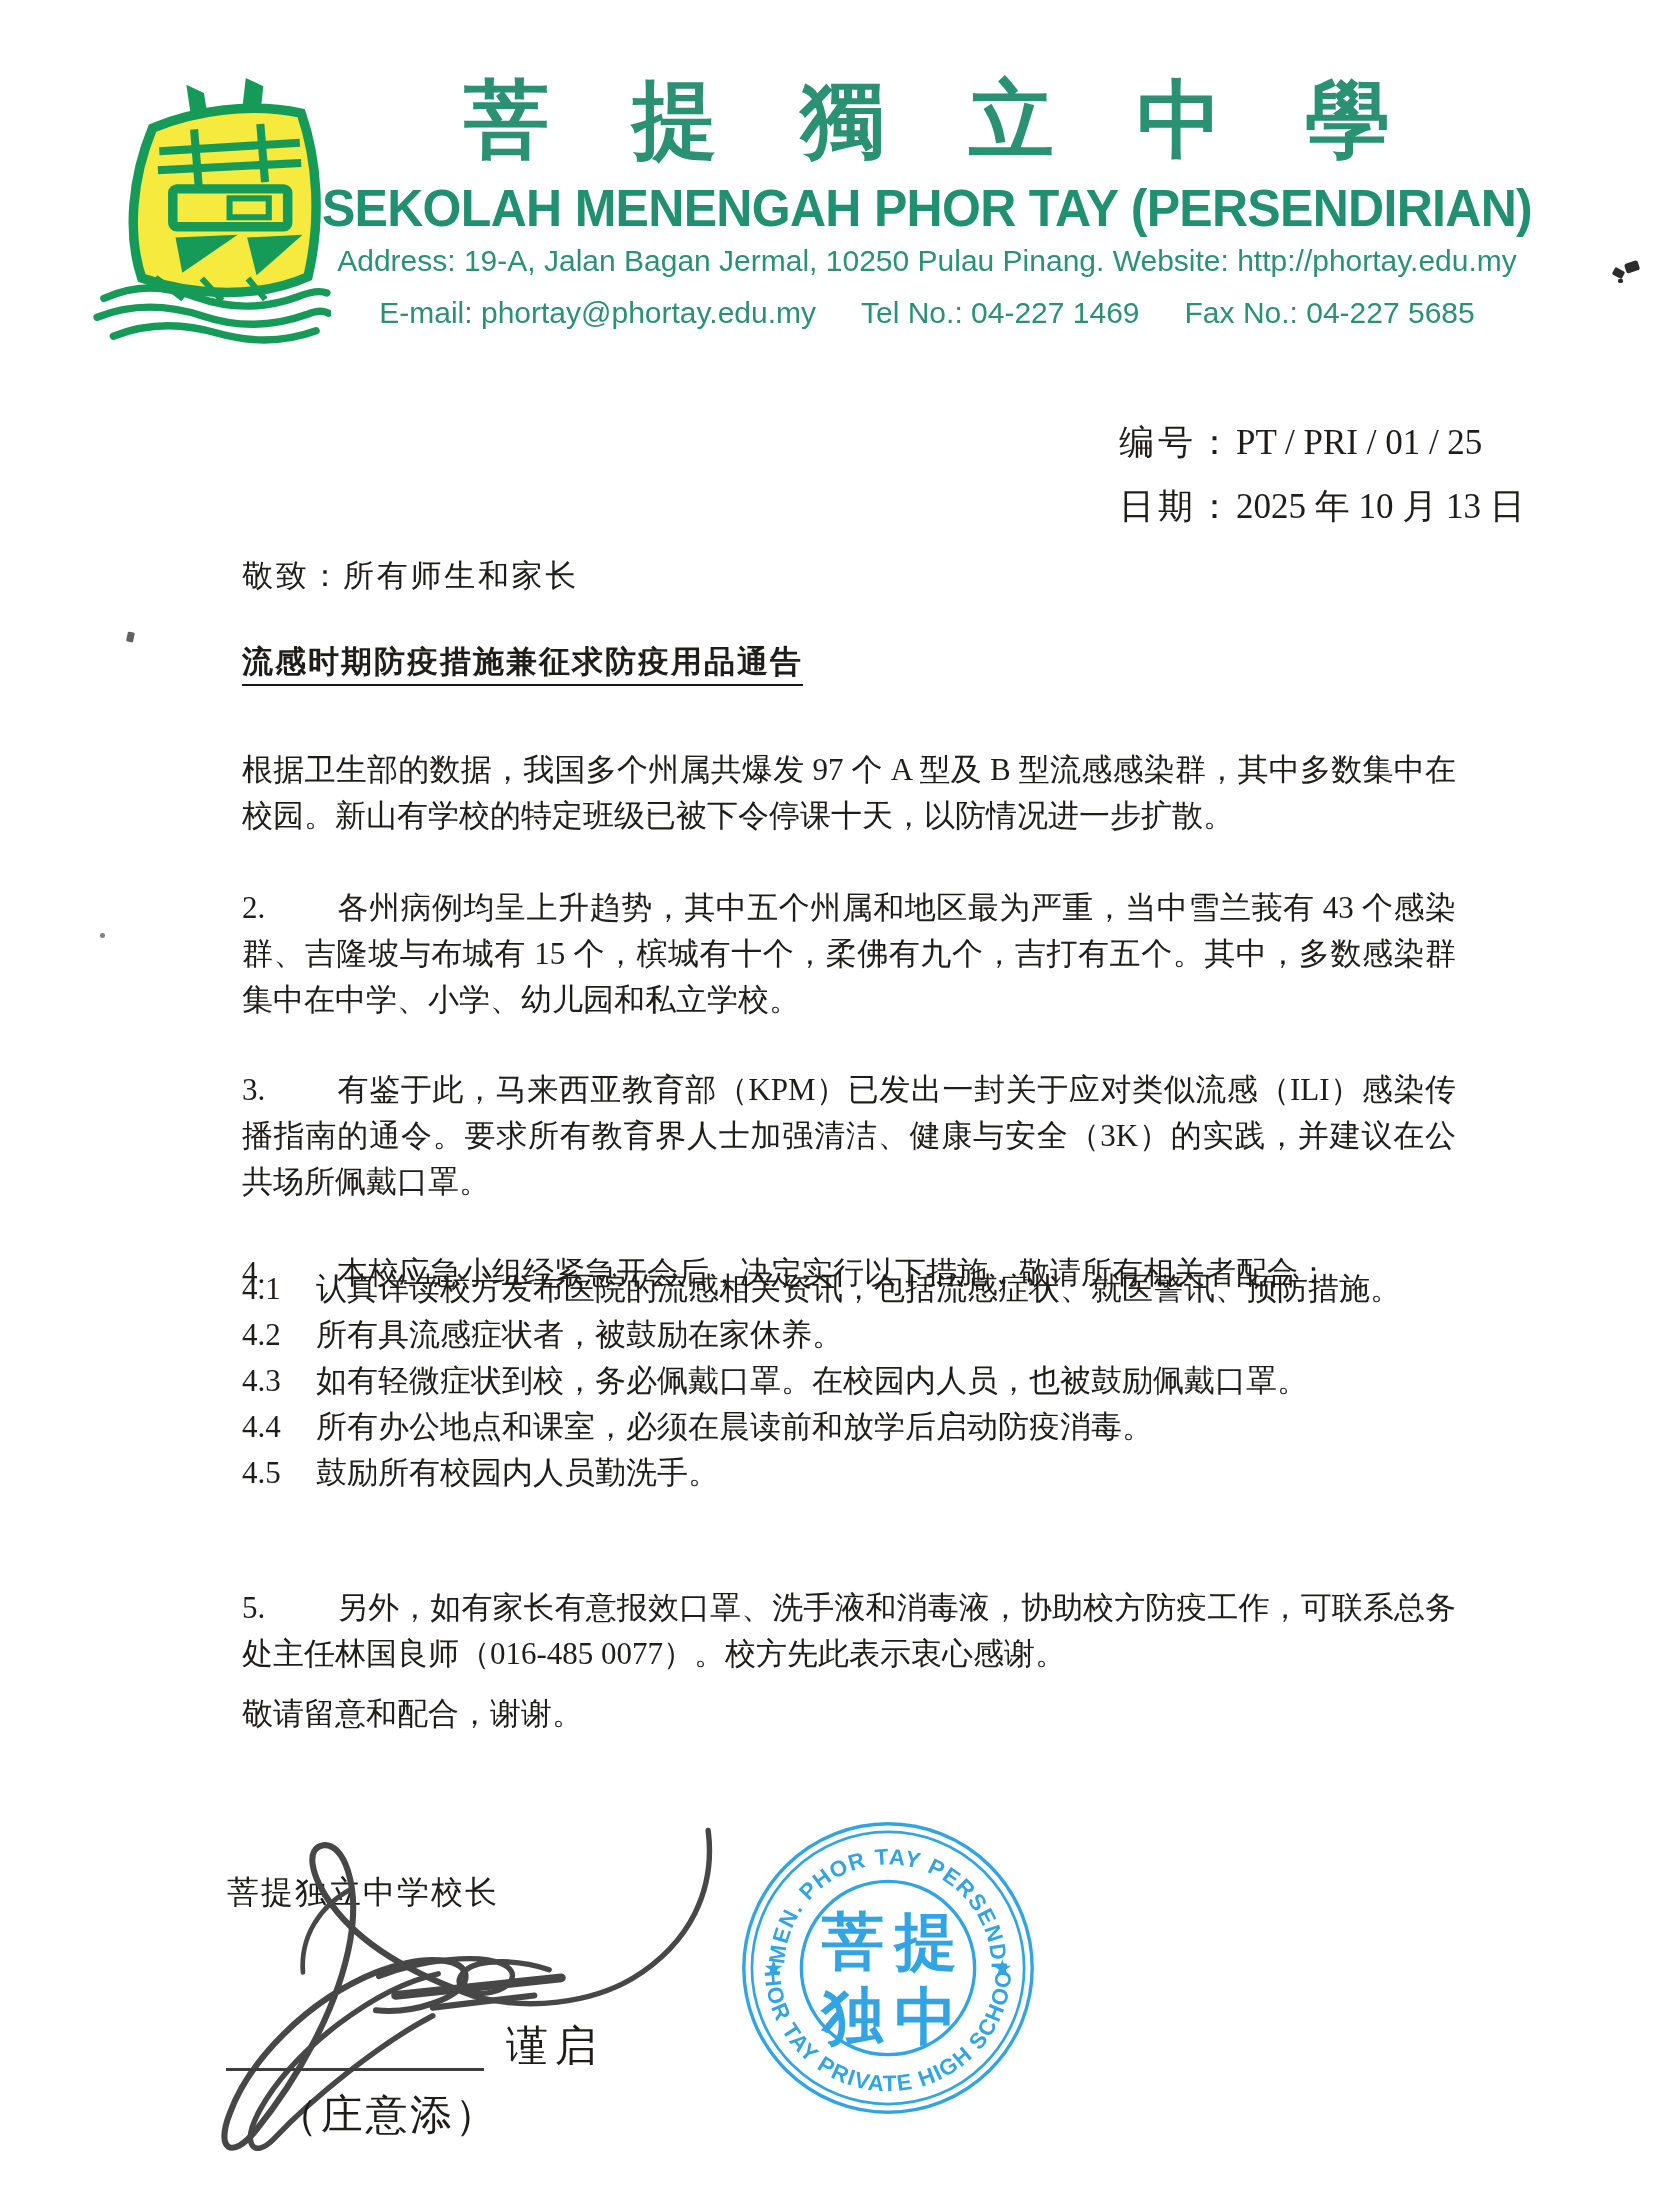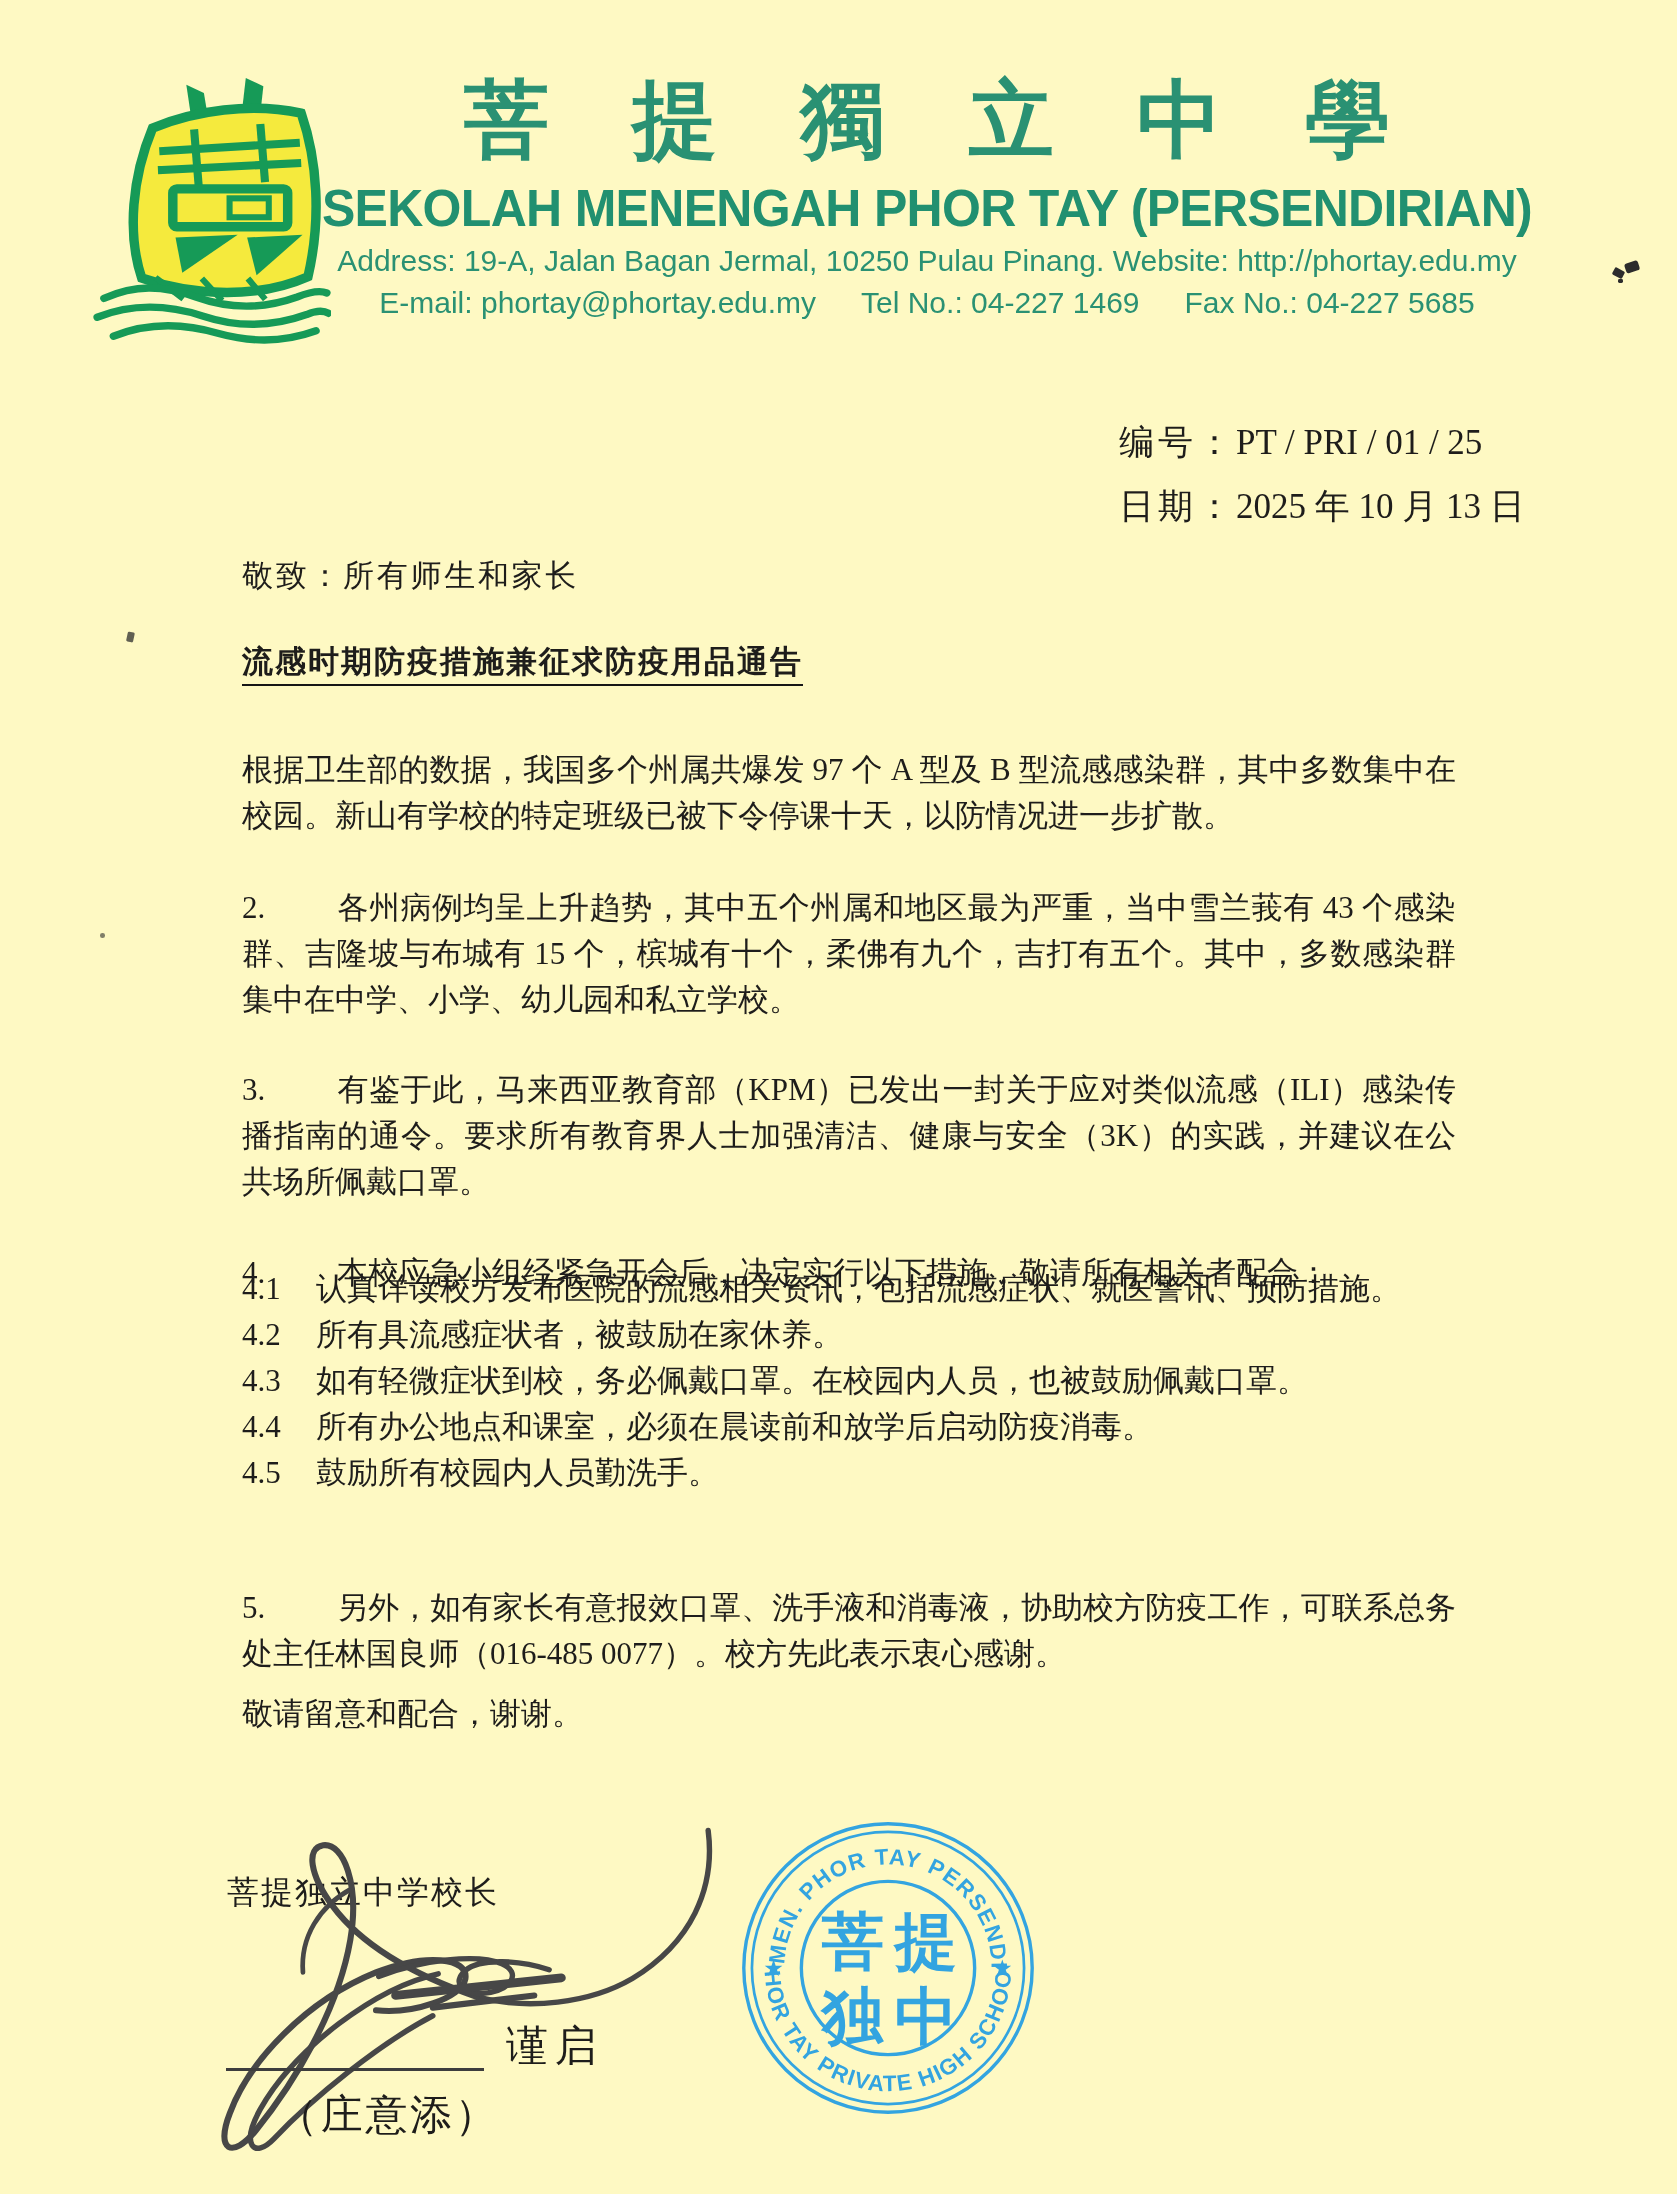--- a/index.html
+++ b/index.html
@@ -1,37 +1,37 @@
 <!DOCTYPE html>
 <html style="font-size:10.8px"><head>
 <meta charset="utf-8">
 <style>
   html,body{margin:0;padding:0;background:#9a9a9a;}
   .page{
-    position:relative;width:1677px;height:2194px;background:#fef9c3;
+    position:relative;width:1677px;height:2194px;background:#ffffff;
     overflow:hidden;font-family:"Liberation Serif","DejaVu Serif",serif;color:#1e1d1b;
   }
   
   .logo{position:absolute;left:93px;top:74px;}
   .header{position:absolute;left:271px;top:70px;width:1312px;text-align:center;}
   .h-cn{
     font-size:85px;line-height:101px;letter-spacing:31px;font-weight:600;
     color:#2a9173;white-space:nowrap;text-indent:31px;
   }
   .h-my{
     margin-top:9.5px;font-family:"Liberation Sans","DejaVu Sans",sans-serif;
     font-weight:bold;font-size:51px;line-height:55px;color:#219070;
     letter-spacing:-0.7px;white-space:nowrap;transform:scaleX(.98);
   }
   .h-addr{
     margin-top:6px;font-family:"Liberation Sans","DejaVu Sans",sans-serif;
     font-size:30px;line-height:37px;color:#2a9173;white-space:nowrap;
   }
   .h-contact{
-    margin-top:5px;font-family:"Liberation Sans","DejaVu Sans",sans-serif;
+    margin-top:15px;font-family:"Liberation Sans","DejaVu Sans",sans-serif;
     font-size:30px;line-height:37px;color:#2a9173;
     display:flex;justify-content:center;gap:45px;white-space:nowrap;
   }
   
   .meta{position:absolute;left:1119px;top:411px;font-size:35px;line-height:64px;white-space:nowrap;}
   .meta .lbl{letter-spacing:4px;}
   
   .blk{position:absolute;left:242px;width:1214px;font-size:31px;line-height:46px;}
   .just{text-align:justify;}
   .salutation{top:553px;letter-spacing:2.7px;}

